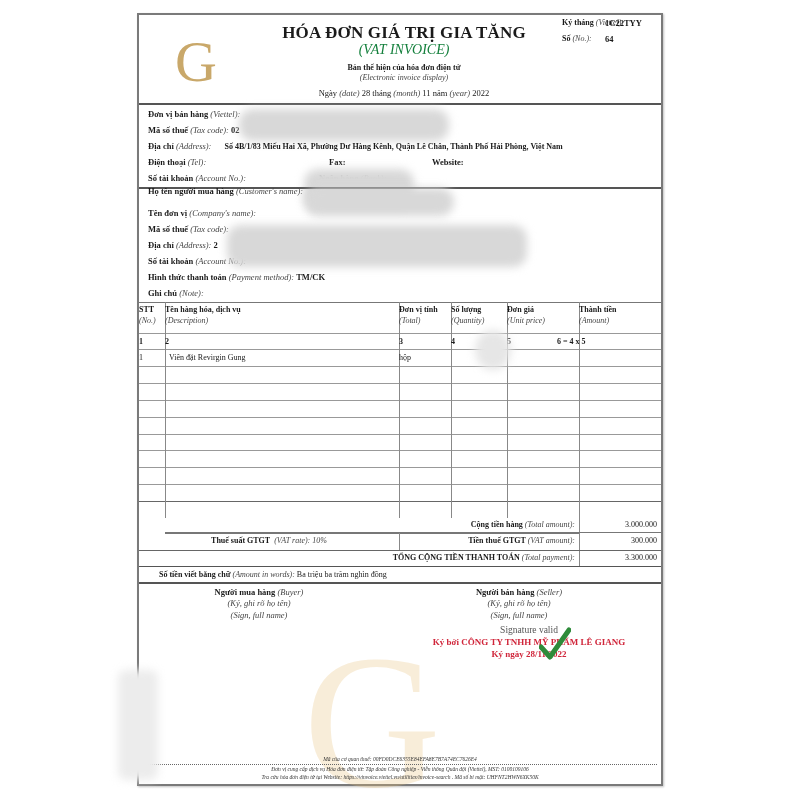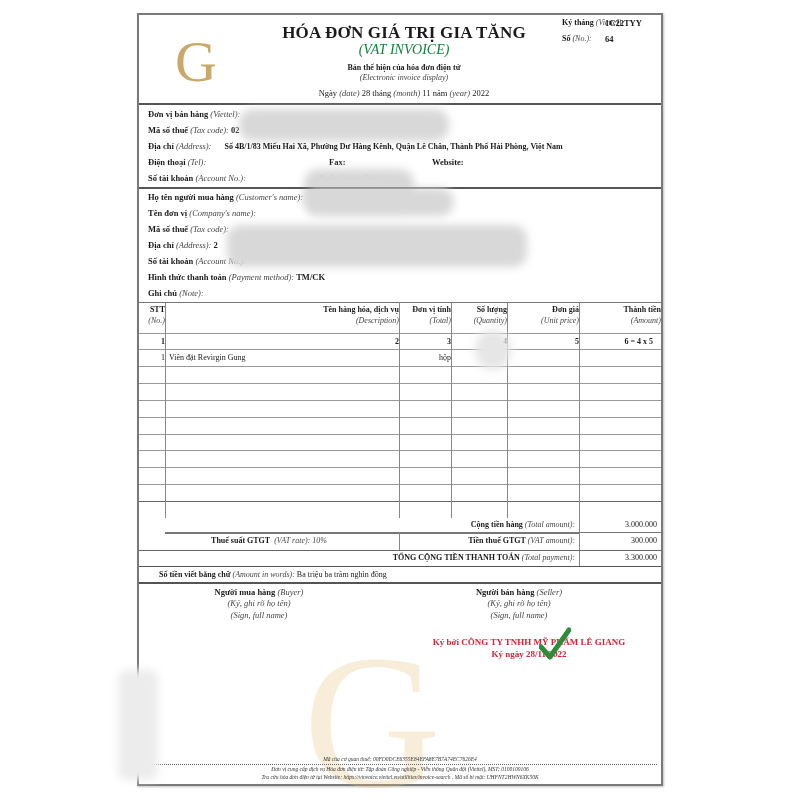--- a/index.html
+++ b/index.html
@@ -25,21 +25,21 @@
   .date { left:100px; top:73px; width:330px; text-align:center; font-size:8.5px; }
   .serial-lbl { left:423px; top:3px; font-size:8px; }
   .serial-val { left:466px; top:3px; font-size:8.5px; font-weight:bold; }
   .no-lbl { left:423px; top:19px; font-size:8px; }
   .no-val { left:466px; top:19px; font-size:8.5px; font-weight:bold; }
 
   .line { font-size:8.5px; white-space:nowrap; left:9px; }
   .blur { position:absolute; background:#d8d8d8; border-radius:14px; filter:blur(4px); }
 
   
-  .cell { position:absolute; text-align:right; font-size:8px; line-height:1.35; }
+  .cell { position:absolute; text-align:left; font-size:8px; line-height:1.35; }
   .rowline { position:absolute; left:0; right:0; height:0; border-top:1px solid #999; }
   .watermark { position:absolute; left:158px; top:345px; width:150px; height:150px;
                font-size:190px; color:rgba(230,190,120,0.28); line-height:150px;
                font-family:"Liberation Serif",serif; text-align:center; }
 
   .totals { font-size:8px;padding-left:16px; }
   .sig { font-size:8.5px; text-align:center; line-height:1.35; }
   .red { color:#d0253a; font-weight:bold; font-size:9px; }
   .footer { font-size:5.5px; font-style:italic; color:#333; text-align:center; left:0; right:0; }
 </style>
@@ -103,21 +103,21 @@
     <span class="i">(Account No.):</span>
   </div>
   <div class="abs line" style="top:158px;left:180px;">
     <b>Ngân hàng</b>
     <span class="i">(Bank):</span>
   </div>
   <div class="blur" style="left:165px;top:154px;width:110px;height:40px;"></div>
 
   <div class="hr" style="top:172px;"></div>
 
-  <div class="abs line" style="top:177px;">
+  <div class="abs line" style="top:171px;">
     <b>Họ tên người mua hàng</b>
     <span class="i">(Customer's name):</span>
   </div>
   <div class="abs line" style="top:193px;">
     <b>Tên đơn vị</b>
     <span class="i">(Company's name):</span>
   </div>
   <div class="abs line" style="top:209px;">
     <b>Mã số thuế</b>
     <span class="i">(Tax code):</span>
@@ -245,20 +245,21 @@
     <span class="i">(Buyer)</span><br>
     <span class="i">(Ký, ghi rõ họ tên)</span><br>
     <span class="i">(Sign, full name)</span>
   </div>
   <div class="abs sig" style="left:280px;width:200px;top:572px;">
     <b>Người bán hàng</b>
     <span class="i">(Seller)</span><br>
     <span class="i">(Ký, ghi rõ họ tên)</span><br>
     <span class="i">(Sign, full name)</span>
   </div>
+  <div class="abs sig" style="left:270px;width:240px;top:609px;font-size:9.5px;color:#555;">Signature valid</div>
   <div class="abs sig red" style="left:270px;width:240px;top:621px;">Ký bởi CÔNG TY TNHH MỸ PHẨM LÊ GIANG</div>
   <div class="abs sig red" style="left:270px;width:240px;top:633px;">Ký ngày 28/11/2022</div>
   <svg class="abs" style="left:400px;top:612px;" width="32" height="34" viewBox="0 0 32 34">
     <path d="M2 20 L11 30 L30 3" fill="none" stroke="#2e8b3a" stroke-width="5" stroke-linecap="round" stroke-linejoin="round"></path>
   </svg>
 
   <div class="abs footer" style="top:741px;">Mã của cơ quan thuế: 00FD0DCE6355E84EFA8E7B7A74EC7626E4</div>
   <div class="hr-thin" style="left:4px;right:4px;top:749px;border-top:1px dotted #666;"></div>
   <div class="abs footer" style="top:751px;">Đơn vị cung cấp dịch vụ Hóa đơn điện tử: Tập đoàn Công nghiệp - Viễn thông Quân đội (Viettel), MST: 0100109106</div>
   <div class="abs footer" style="top:759px;">Tra cứu hóa đơn điện tử tại Website: https://vinvoice.viettel.vn/utilities/invoice-search . Mã số bí mật: UHFNT2HWN6XK50K</div>

